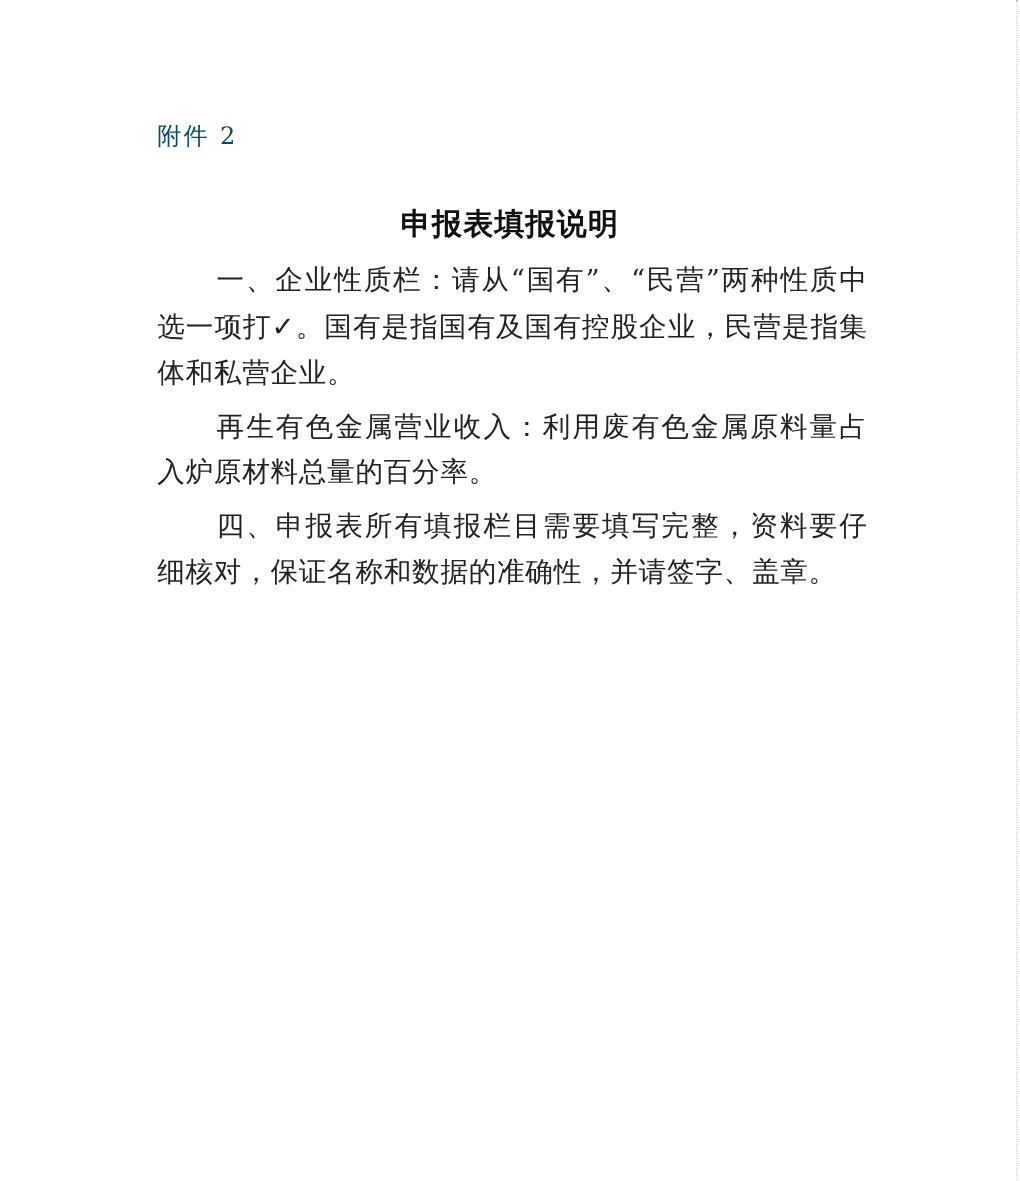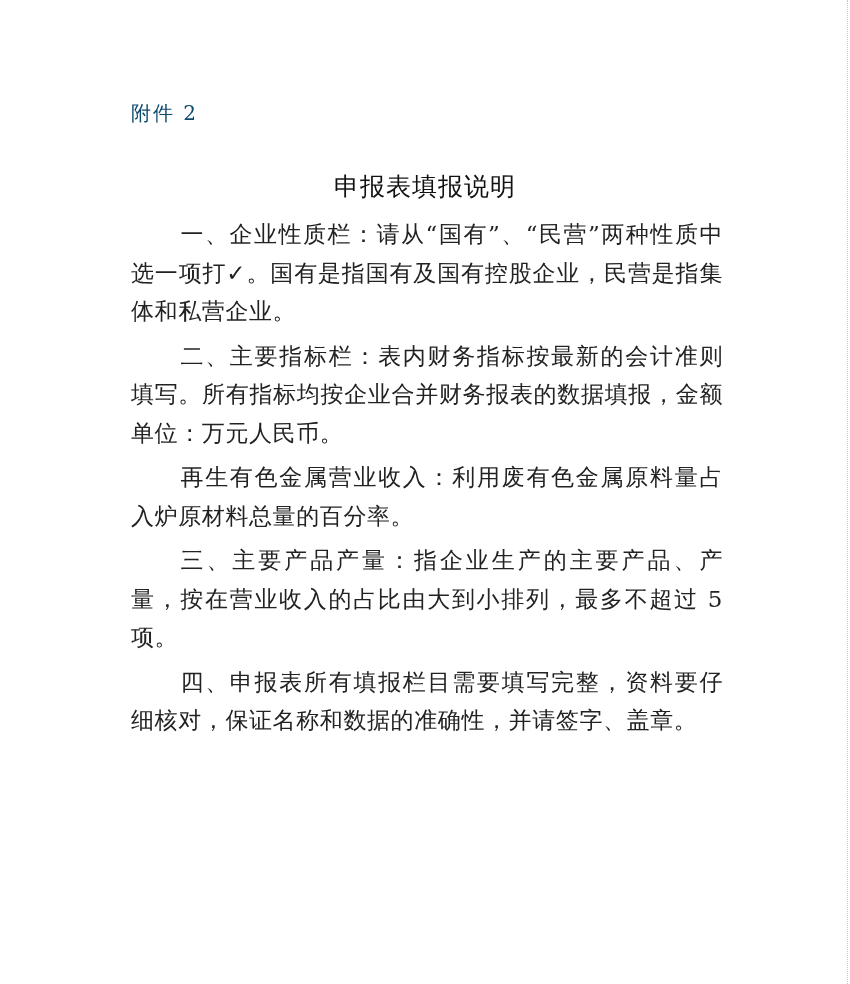--- a/index.html
+++ b/index.html
@@ -31,21 +31,21 @@
       letter-spacing: 2px;
       color: #0c4a6e;
     }
     .doc-title {
       position: absolute;
       left: 0;
       width: 850px;
       top: 153px;
       text-align: center;
       font-size: 25px;
-      font-weight: normal;
+      font-weight: bold;
       letter-spacing: 1px;
       color: #111;
       padding-left: 0;
     }
     .doc-body {
       position: absolute;
       left: 131px;
       top: 215px;
       width: 592px;
     }
@@ -65,17 +65,15 @@
 <body>
 
 <div class="page-edge"></div>
 
 <div class="attachment-label">附件 2</div>
 
 <h1 class="doc-title">申报表填报说明</h1>
 
 <div class="doc-body">
   <p class="para">一、企业性质栏：请从“国有”、“民营”两种性质中选一项打✓。国有是指国有及国有控股企业，民营是指集体和私营企业。</p>
-  <p class="para">二、主要指标栏：表内财务指标按最新的会计准则填写。所有指标均按企业合并财务报表的数据填报，金额单位：万元人民币。</p>
   <p class="para">再生有色金属营业收入：利用废有色金属原料量占入炉原材料总量的百分率。</p>
-  <p class="para">三、主要产品产量：指企业生产的主要产品、产量，按在营业收入的占比由大到小排列，最多不超过 5 项。</p>
   <p class="para">四、申报表所有填报栏目需要填写完整，资料要仔细核对，保证名称和数据的准确性，并请签字、盖章。</p>
 </div>
 
 </body></html>

